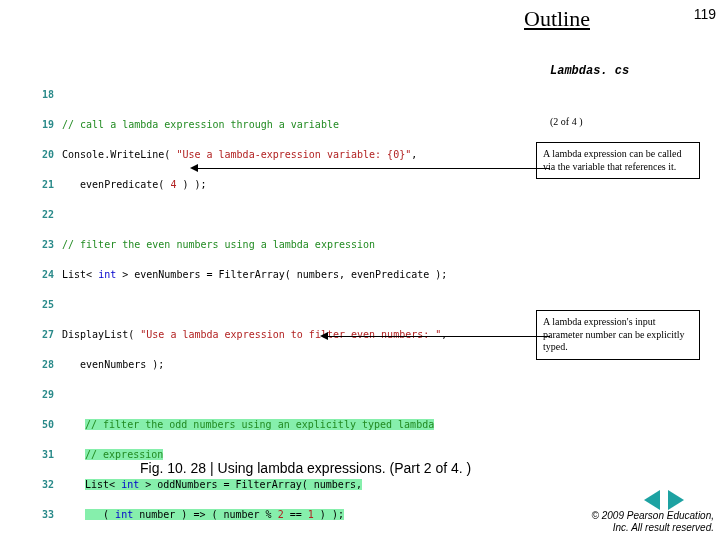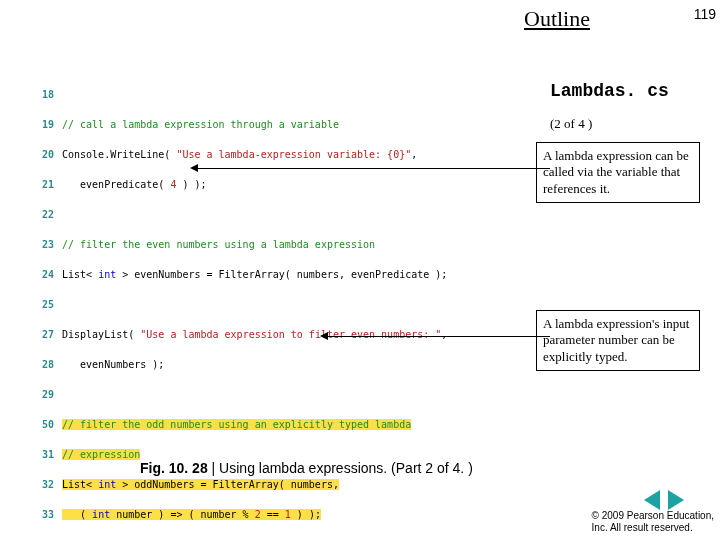--- a/index.html
+++ b/index.html
@@ -49,31 +49,31 @@
     color: #2a8a8a;
     font-weight: bold;
     text-align: right;
     margin-right: 8px;
     margin-left: 8px;
   }
   .cmt { color: #228B22; }
   .str { color: #b22222; }
   .kw  { color: #0000cc; }
   .num { color: #b22222; }
-  .hl  { background: #fde047; }
+  .hl  { background: #86efac; margin-left: 23px; }
 
   .infobox {
     position: absolute;
     right: 20px;
     width: 150px;
-    font-size: 13px;
+    font-size: 10px;
     font-family: "Times New Roman", serif;
     line-height: 1.25;
   }
-  .filelabel { top: 80px; font-weight: bold; font-family: "Courier New", monospace; font-size: 18px; }
+  .filelabel { top: 64px; font-weight: bold; font-family: "Courier New", monospace; font-size: 12px; font-style: italic; }
   .partlabel { top: 116px; }
   .callout {
     border: 1px solid #000;
     padding: 5px 6px;
     background: #fff;
   }
   .callout1 { top: 142px; }
   .callout2 { top: 310px; }
 
   .arrowline {
@@ -89,39 +89,41 @@
     border-right: 8px solid #000;
   }
 
   .figcap {
     position: absolute;
     left: 140px;
     top: 460px;
     font-size: 14px;
     font-family: Arial, sans-serif;
   }
-  .figcap .fb { font-weight: bold; }
+  .figcap .fb { font-weight: normal; }
 
   .navtri {
     position: absolute;
     top: 490px;
     width: 0; height: 0;
     border-top: 10px solid transparent;
     border-bottom: 10px solid transparent;
   }
   .prev { right: 60px; border-right: 16px solid #1da2a2; border-left: none; }
   .next { right: 36px; border-left: 16px solid #1da2a2; border-right: none; }
 
   .copyright {
     position: absolute;
     right: 6px;
     bottom: 6px;
     font-size: 10px;
+    text-align: right;
     font-family: Arial, sans-serif;
     line-height: 1.2;
+    font-style: italic;
   }
 </style>
 </head>
 <body>
 
 <div class="slide">
 
   <div class="outline">Outline</div>
   <div class="pagenum">119</div>
 

